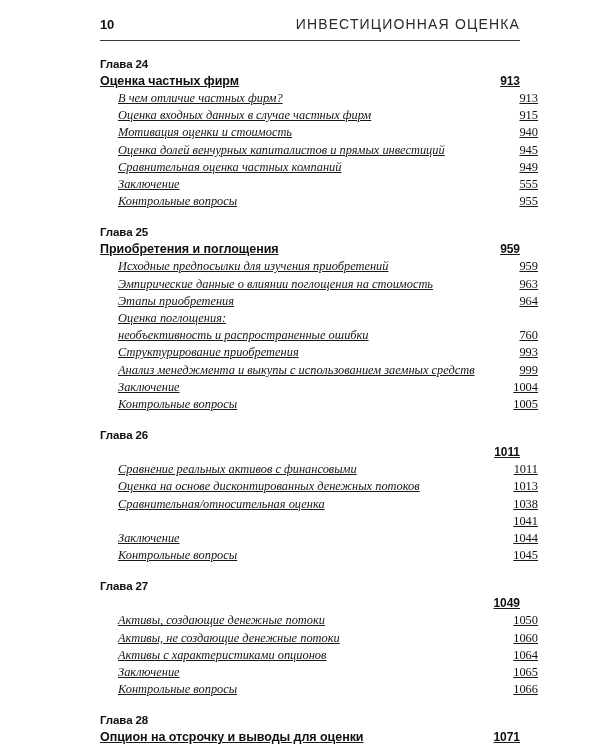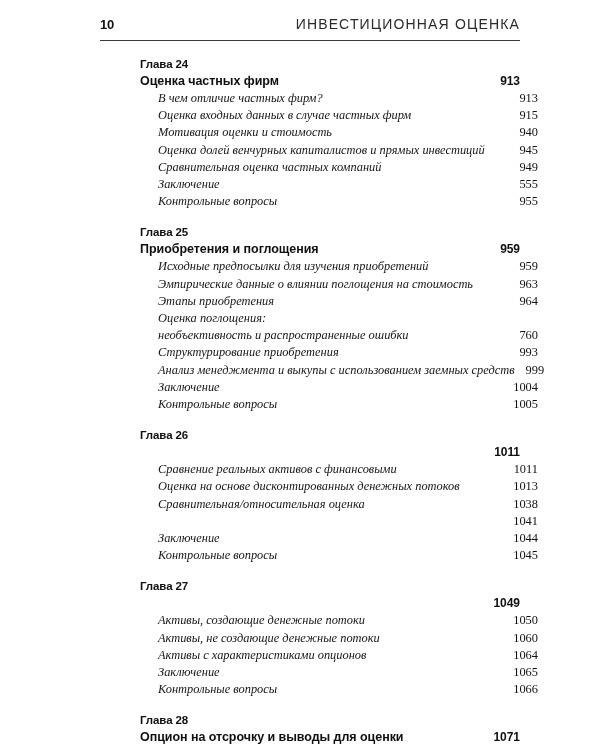--- a/index.html
+++ b/index.html
@@ -60,41 +60,41 @@
   
   .toc {
     position: absolute;
     left: 100px;
     top: 56px;
     width: 420px;
   }
 
   .chapter-block {
     margin-bottom: 14px;
-    margin-left: 40px;
   }
   .chapter-block:last-child {
     margin-bottom: 0;
   }
 
   .chapter-number {
     font-family: "Liberation Sans", sans-serif;
     font-weight: bold;
     font-size: 11.5px;
     line-height: 16px;
     color: #111111;
     letter-spacing: -0.1px;
   }
 
   
   .entry {
     display: flex;
     align-items: baseline;
     width: 100%;
     line-height: 17px;
+    text-decoration: underline;
   }
 
   .entry .label {
     flex: 0 1 auto;
     white-space: nowrap;
   }
 
   
   .entry .leader {
     flex: 1 1 auto;

